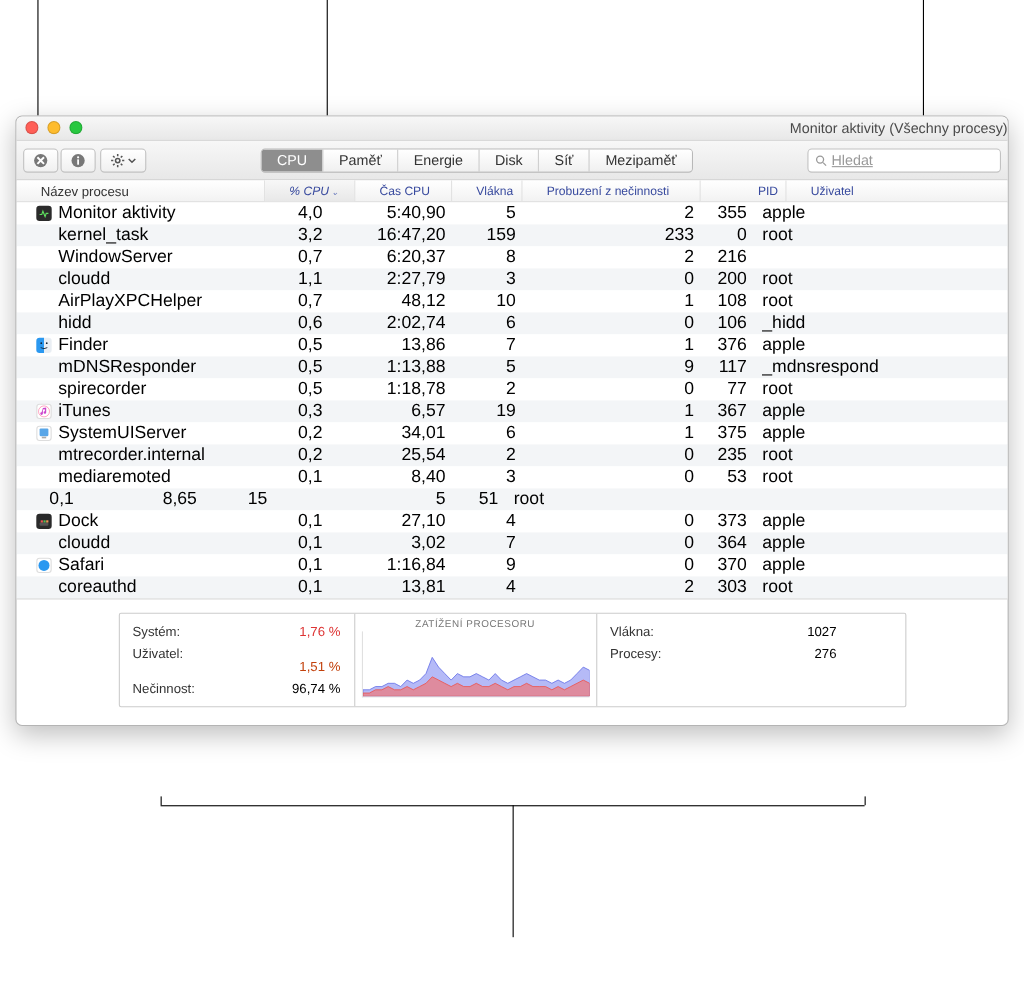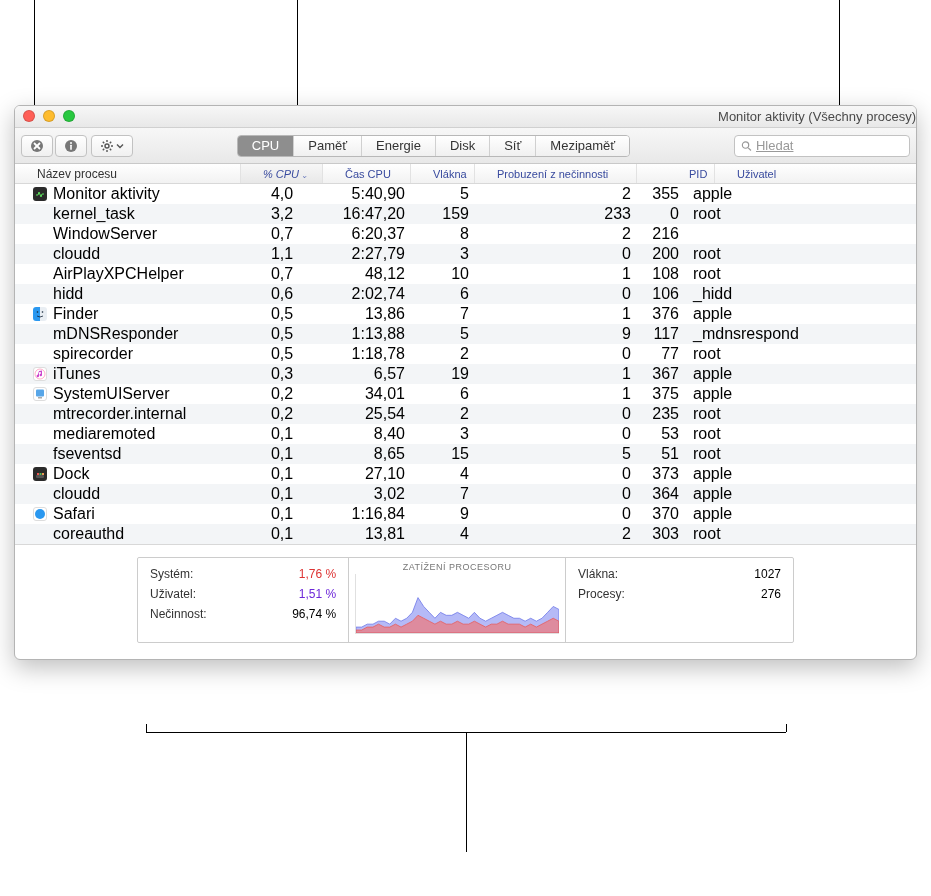--- a/index.html
+++ b/index.html
@@ -192,37 +192,37 @@
     border-top: 1px solid #d8d8d8;
     padding: 12px 0 16px;
     display: flex;
     justify-content: center;
   }
   .footer-panel {
     display: flex;
     border: 1px solid #ccc;
     border-radius: 2px;
     height: 86px;
-    width: 657px;
+    width: 716px;
   }
   .fp-col {
     border-right: 1px solid #ccc;
     padding: 6px 12px;
     font-size: 12px;
   }
   .fp-col:last-child { border-right: none; }
   .fp-left { width: 214px; }
   .fp-mid { width: 220px; position: relative; padding: 4px 6px;}
   .fp-right { width: 230px; }
 
   .fp-row { display: flex; justify-content: space-between; line-height: 20px; }
   .fp-row .label { color: #333; }
   .fp-row .val { text-align: right; }
   .val.red { color: #dd3333; margin-left: 32px; }
-  .val.blue { color: #6d28d9; }
+  .val.blue { color: #c2410c; margin-top: 12px; }
 
   .fp-mid .chart-title {
     text-align: center;
     font-size: 9px;
     letter-spacing: 0.5px;
     color: #777;
     margin-bottom: 2px;
   }
   .chart-box {
     position: relative;
@@ -494,24 +494,20 @@
           <span>mediaremoted</span>
         </div>
         <div class="cell cpu">0,1</div>
         <div class="cell time">8,40</div>
         <div class="cell threads">3</div>
         <div class="cell wakeups">0</div>
         <div class="cell pid">53</div>
         <div class="cell user">root</div>
       </div>
       <div class="row">
-        <div class="cell name">
-          <span class="app-icon icon-blank"></span>
-          <span>fseventsd</span>
-        </div>
         <div class="cell cpu">0,1</div>
         <div class="cell time">8,65</div>
         <div class="cell threads">15</div>
         <div class="cell wakeups">5</div>
         <div class="cell pid">51</div>
         <div class="cell user">root</div>
       </div>
       <div class="row">
         <div class="cell name">
           <span class="app-icon" style="background: rgb(43, 43, 43);">

